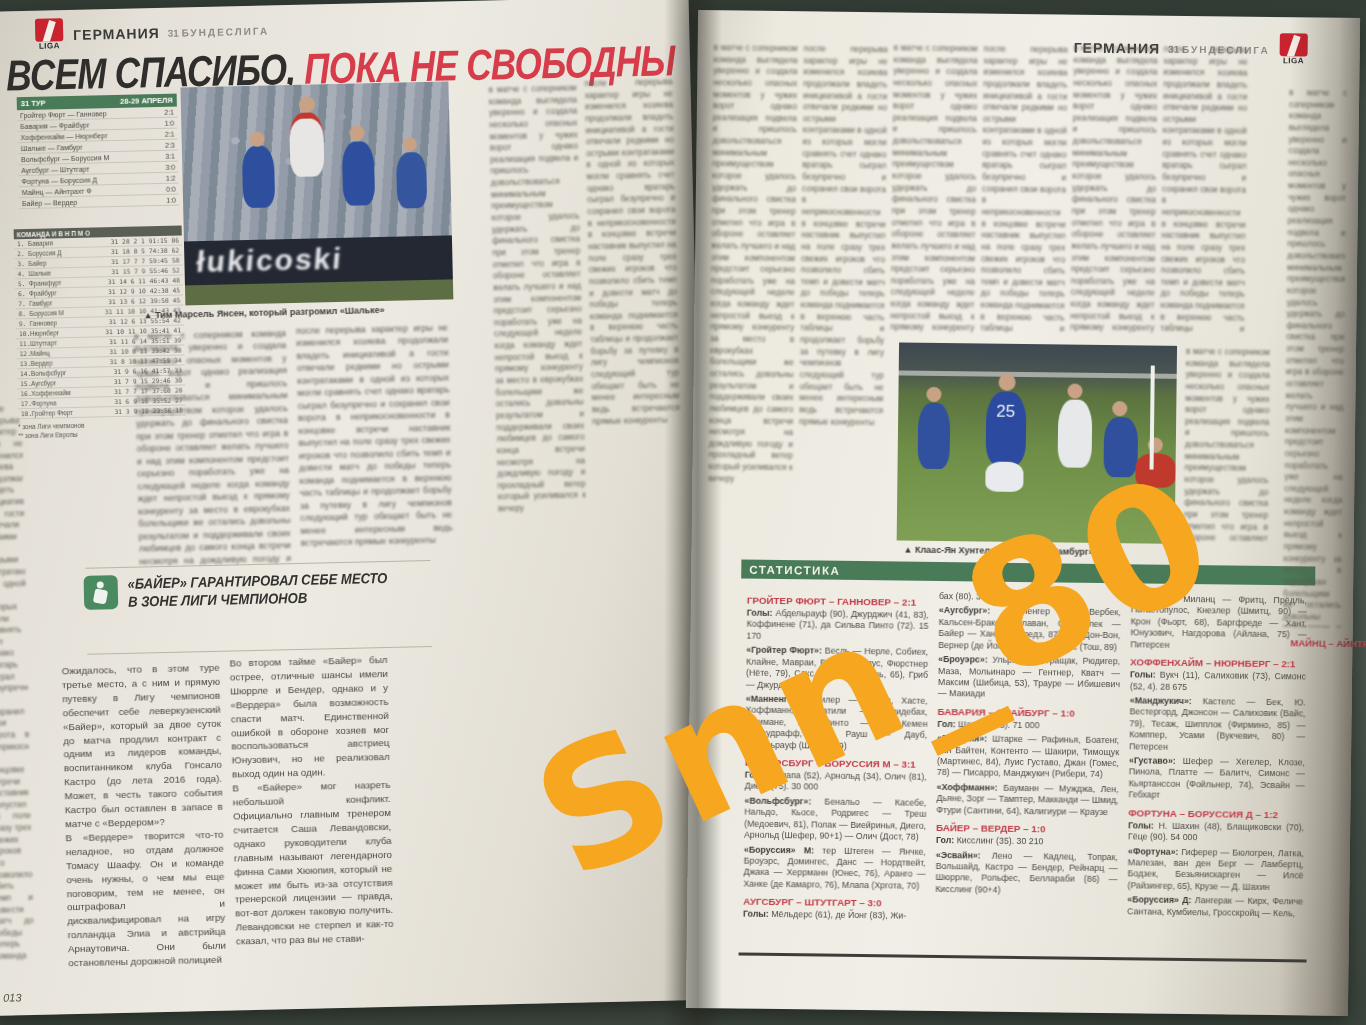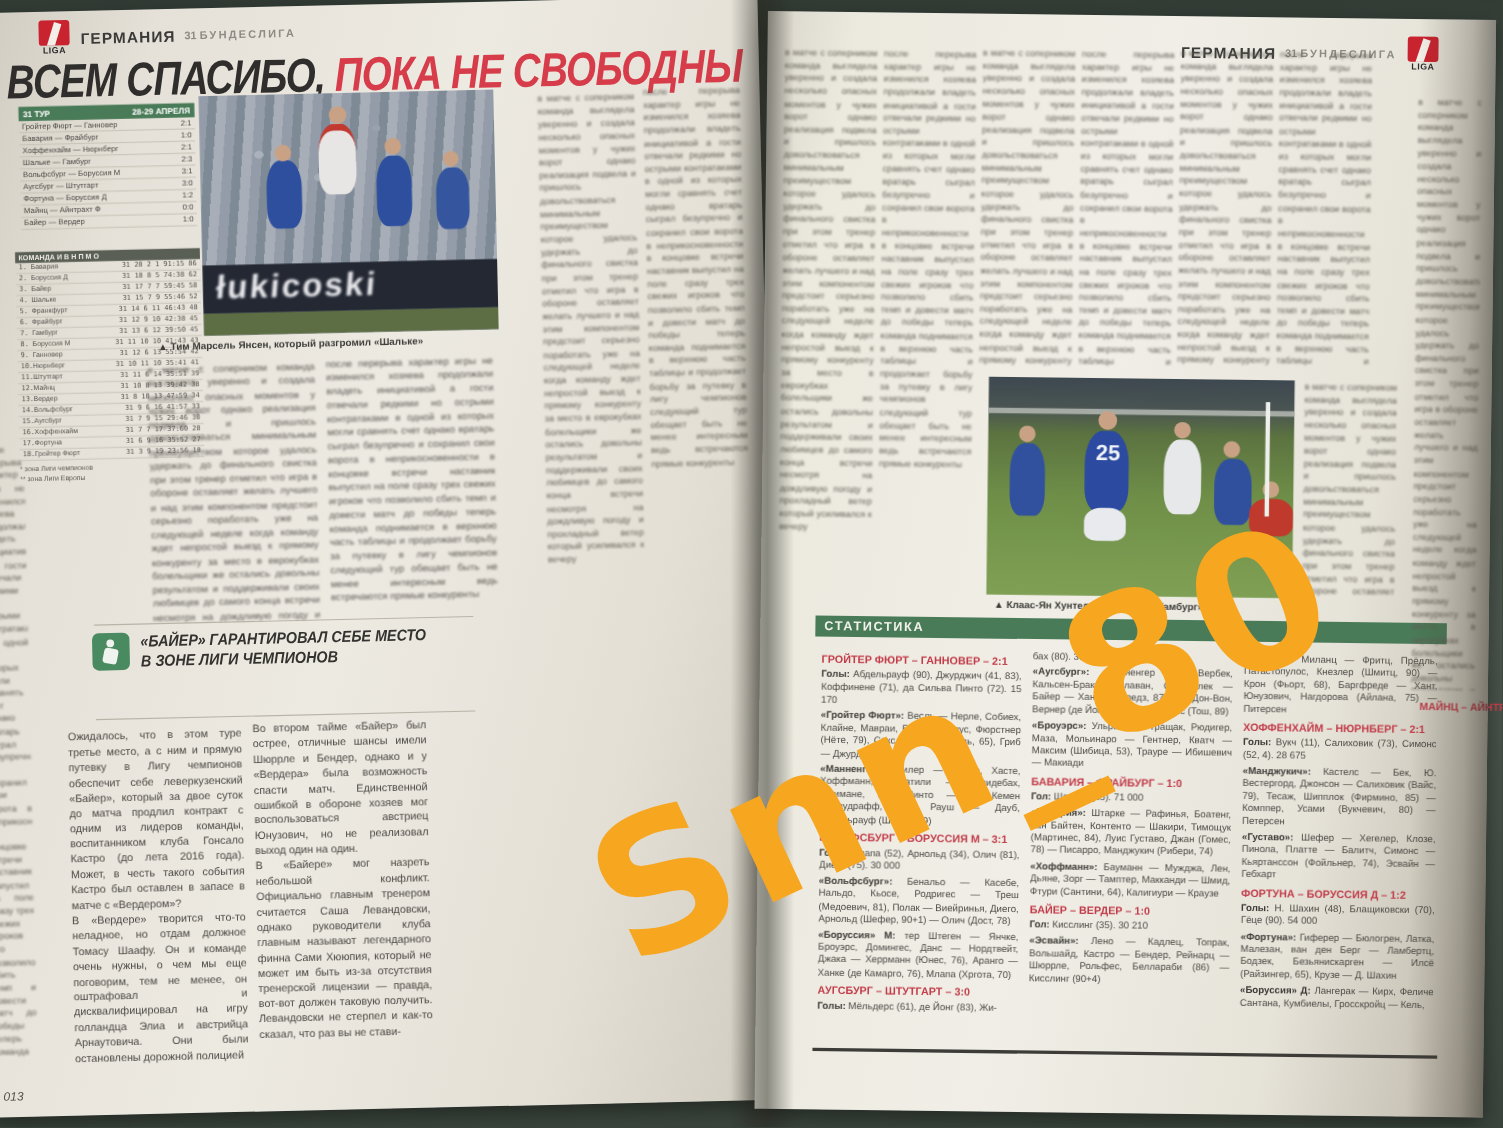--- a/index.html
+++ b/index.html
@@ -50,21 +50,21 @@
   .photo-l .band{position:absolute;left:0;bottom:20px;width:100%;height:44px;background:#232833;}
   .photo-l .band span{position:absolute;left:12px;top:4px;font-size:30px;font-weight:bold;color:#e9e9ec;
      letter-spacing:2px;transform:skewX(-6deg);filter:blur(1px);}
   .photo-l .grass{position:absolute;left:0;bottom:0;width:100%;height:20px;background:#5d6d44;}
   .fig{position:absolute;border-radius:40% 40% 30% 30%;}
   .head{position:absolute;border-radius:50%;background:#c9a285;}
   .cap{position:absolute;font-size:9px;font-weight:bold;color:#3c3b38;filter:blur(.3px);}
   .photo-r{position:absolute;left:205px;top:330px;width:278px;height:198px;overflow:hidden;filter:blur(.45px);
      background:linear-gradient(180deg,#3e4850 0%,#495452 14%,#5c7340 26%,#6f8f48 55%,#7fa054 100%);}
   .photo-r .glx{position:absolute;left:0;top:28px;width:100%;height:5px;background:rgba(240,240,235,.55);}
-  .num25{position:absolute;color:#eef2f8;font-weight:bold;font-size:20px;}
+  .num25{position:absolute;color:#eef2f8;font-weight:normal;font-size:17px;}
   
   .col{position:absolute;font-size:9.8px;line-height:1.42;color:#4a4843;text-align:justify;
        overflow:hidden;white-space:pre-line;}
   .b1{filter:blur(.35px);}
   .b2{filter:blur(.8px);font-size:8.8px;color:#5a5852;}
   .b3{filter:blur(1.1px);font-size:8.2px;color:#615e56;}
   
   .infobox{position:absolute;left:104px;top:566px;width:345px;display:flex;gap:10px;align-items:flex-start;}
   .ib-ic{width:34px;height:34px;background:#4a8a60;border-radius:6px;position:relative;flex:0 0 auto;}
   .ib-ic::before{content:"";position:absolute;left:13px;top:6px;width:7px;height:7px;border-radius:50%;background:#eef3ee;}

